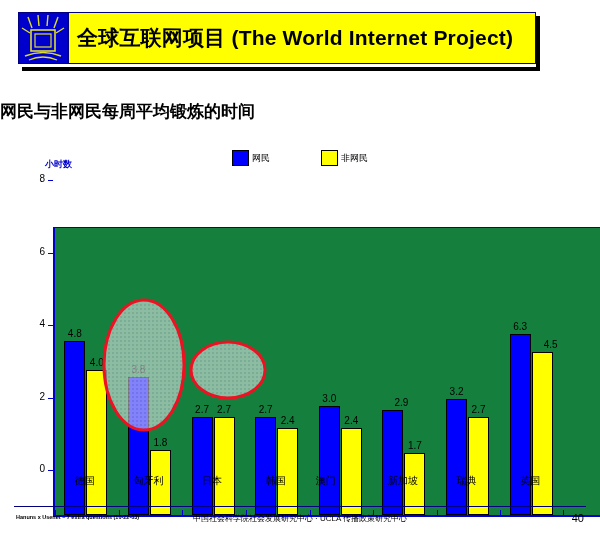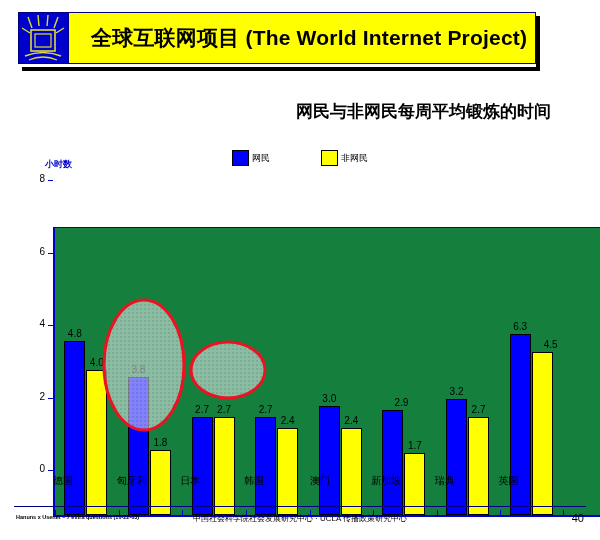--- a/index.html
+++ b/index.html
@@ -11,35 +11,35 @@
   
   #header-banner{position:absolute;left:18px;top:12px;width:518px;height:55px;}
   #header-icon{
     position:absolute;left:0;top:0;width:50px;height:52px;background:#0000cc;
     border:1px solid #000080;box-sizing:border-box;overflow:hidden;
   }
   #header-icon svg{display:block;}
   #header-title-box{
     position:absolute;left:50px;top:0;width:468px;height:52px;background:#ffff00;
     border:1px solid #000080;box-sizing:border-box;
-    display:flex;align-items:center;padding-left:22px;
+    display:flex;align-items:center;padding-left:8px;
   }
   #header-title-box .t{
     font-size:21px;color:#000000;font-weight:bold;letter-spacing:.2px;white-space:nowrap;
   }
   #header-shadow{
     position:absolute;left:4px;top:55px;width:518px;height:4px;background:#000000;
   }
   #header-shadow2{
     position:absolute;left:518px;top:4px;width:4px;height:55px;background:#000000;
   }
 
   
   #chart-title{
-    position:absolute;left:0;top:100px;width:551px;text-align:right;
+    position:absolute;left:0;top:100px;width:551px;text-align:left;
     font-size:17px;font-weight:bold;color:#000;
   }
   #legend{
     position:absolute;left:0;top:150px;width:600px;
     display:flex;justify-content:center;align-items:center;gap:51px;
   }
   .legend-item{display:flex;align-items:center;gap:3px;}
   .legend-swatch{width:17px;height:16px;border:1px solid #000;box-sizing:border-box;}
   .legend-label{font-size:9px;color:#000;}
 
@@ -63,21 +63,21 @@
   .bar{
     position:absolute;bottom:0;border:1px solid #000000;box-sizing:border-box;
   }
   .bar.blue{background:#0000ff;}
   .bar.yellow{background:#ffff00;}
   .bar-value{
     position:absolute;font-size:10px;color:#000;text-align:center;white-space:nowrap;
   }
   .xtick-mark{position:absolute;bottom:0;width:1px;height:5px;background:#0000cc;}
   .xcat-label{
-    position:absolute;top:474px;font-size:10px;color:#000;text-align:left;white-space:nowrap;
+    position:absolute;top:474px;font-size:10px;color:#000;text-align:center;white-space:nowrap;
   }
 
   
   #annotations{position:absolute;left:0;top:0;width:600px;height:540px;pointer-events:none;}
 
   
   #footer-rule{position:absolute;left:14px;top:506px;width:572px;height:1px;background:#000080;}
   #footer-left{position:absolute;left:16px;top:514px;font-size:5.5px;color:#000;font-weight:bold;white-space:nowrap;}
   #footer-center{position:absolute;left:0;top:513px;width:600px;text-align:center;font-size:8px;color:#000;}
   #footer-page{position:absolute;right:16px;top:512px;font-size:11px;color:#000;}
@@ -182,21 +182,21 @@
         <div class="bar-value" style="left: 471.688px; width: 31px; bottom: 165.125px; text-align: right;">4.5</div>
         <div class="xtick-mark" style="left: 445.375px; background: rgb(0, 0, 204);"></div>
         <div class="xtick-mark" style="left: 508px; background: rgb(0, 0, 204);"></div>
       </div>
   </div>
   <div id="x-labels">
       <div class="xcat-label" style="left: 53px; width: 63.625px;">德国</div>
       <div class="xcat-label" style="left: 116.625px; width: 63.625px;">匈牙利</div>
       <div class="xcat-label" style="left: 180.25px; width: 63.625px;">日本</div>
       <div class="xcat-label" style="left: 243.875px; width: 63.625px;">韩国</div>
-      <div class="xcat-label" style="left: 310px; width: 63.625px; font-family: Liberation Mono, monospace;">澳门</div>
+      <div class="xcat-label" style="left: 294px; width: 63.625px; font-family: Liberation Mono, monospace;">澳门</div>
       <div class="xcat-label" style="left: 371.125px; width: 63.625px;">新加坡</div>
       <div class="xcat-label" style="left: 434.75px; width: 63.625px;">瑞典</div>
       <div class="xcat-label" style="left: 498.375px; width: 63.625px;">英国</div>
     </div>
   <svg id="annotations" width="600" height="540">
       <defs>
         <pattern id="dots" width="4" height="4" patternUnits="userSpaceOnUse">
           <rect width="4" height="4" fill="#eeeef4"></rect>
           <circle cx="1" cy="1" r="0.7" fill="#9aa0bb"></circle>
         </pattern>

